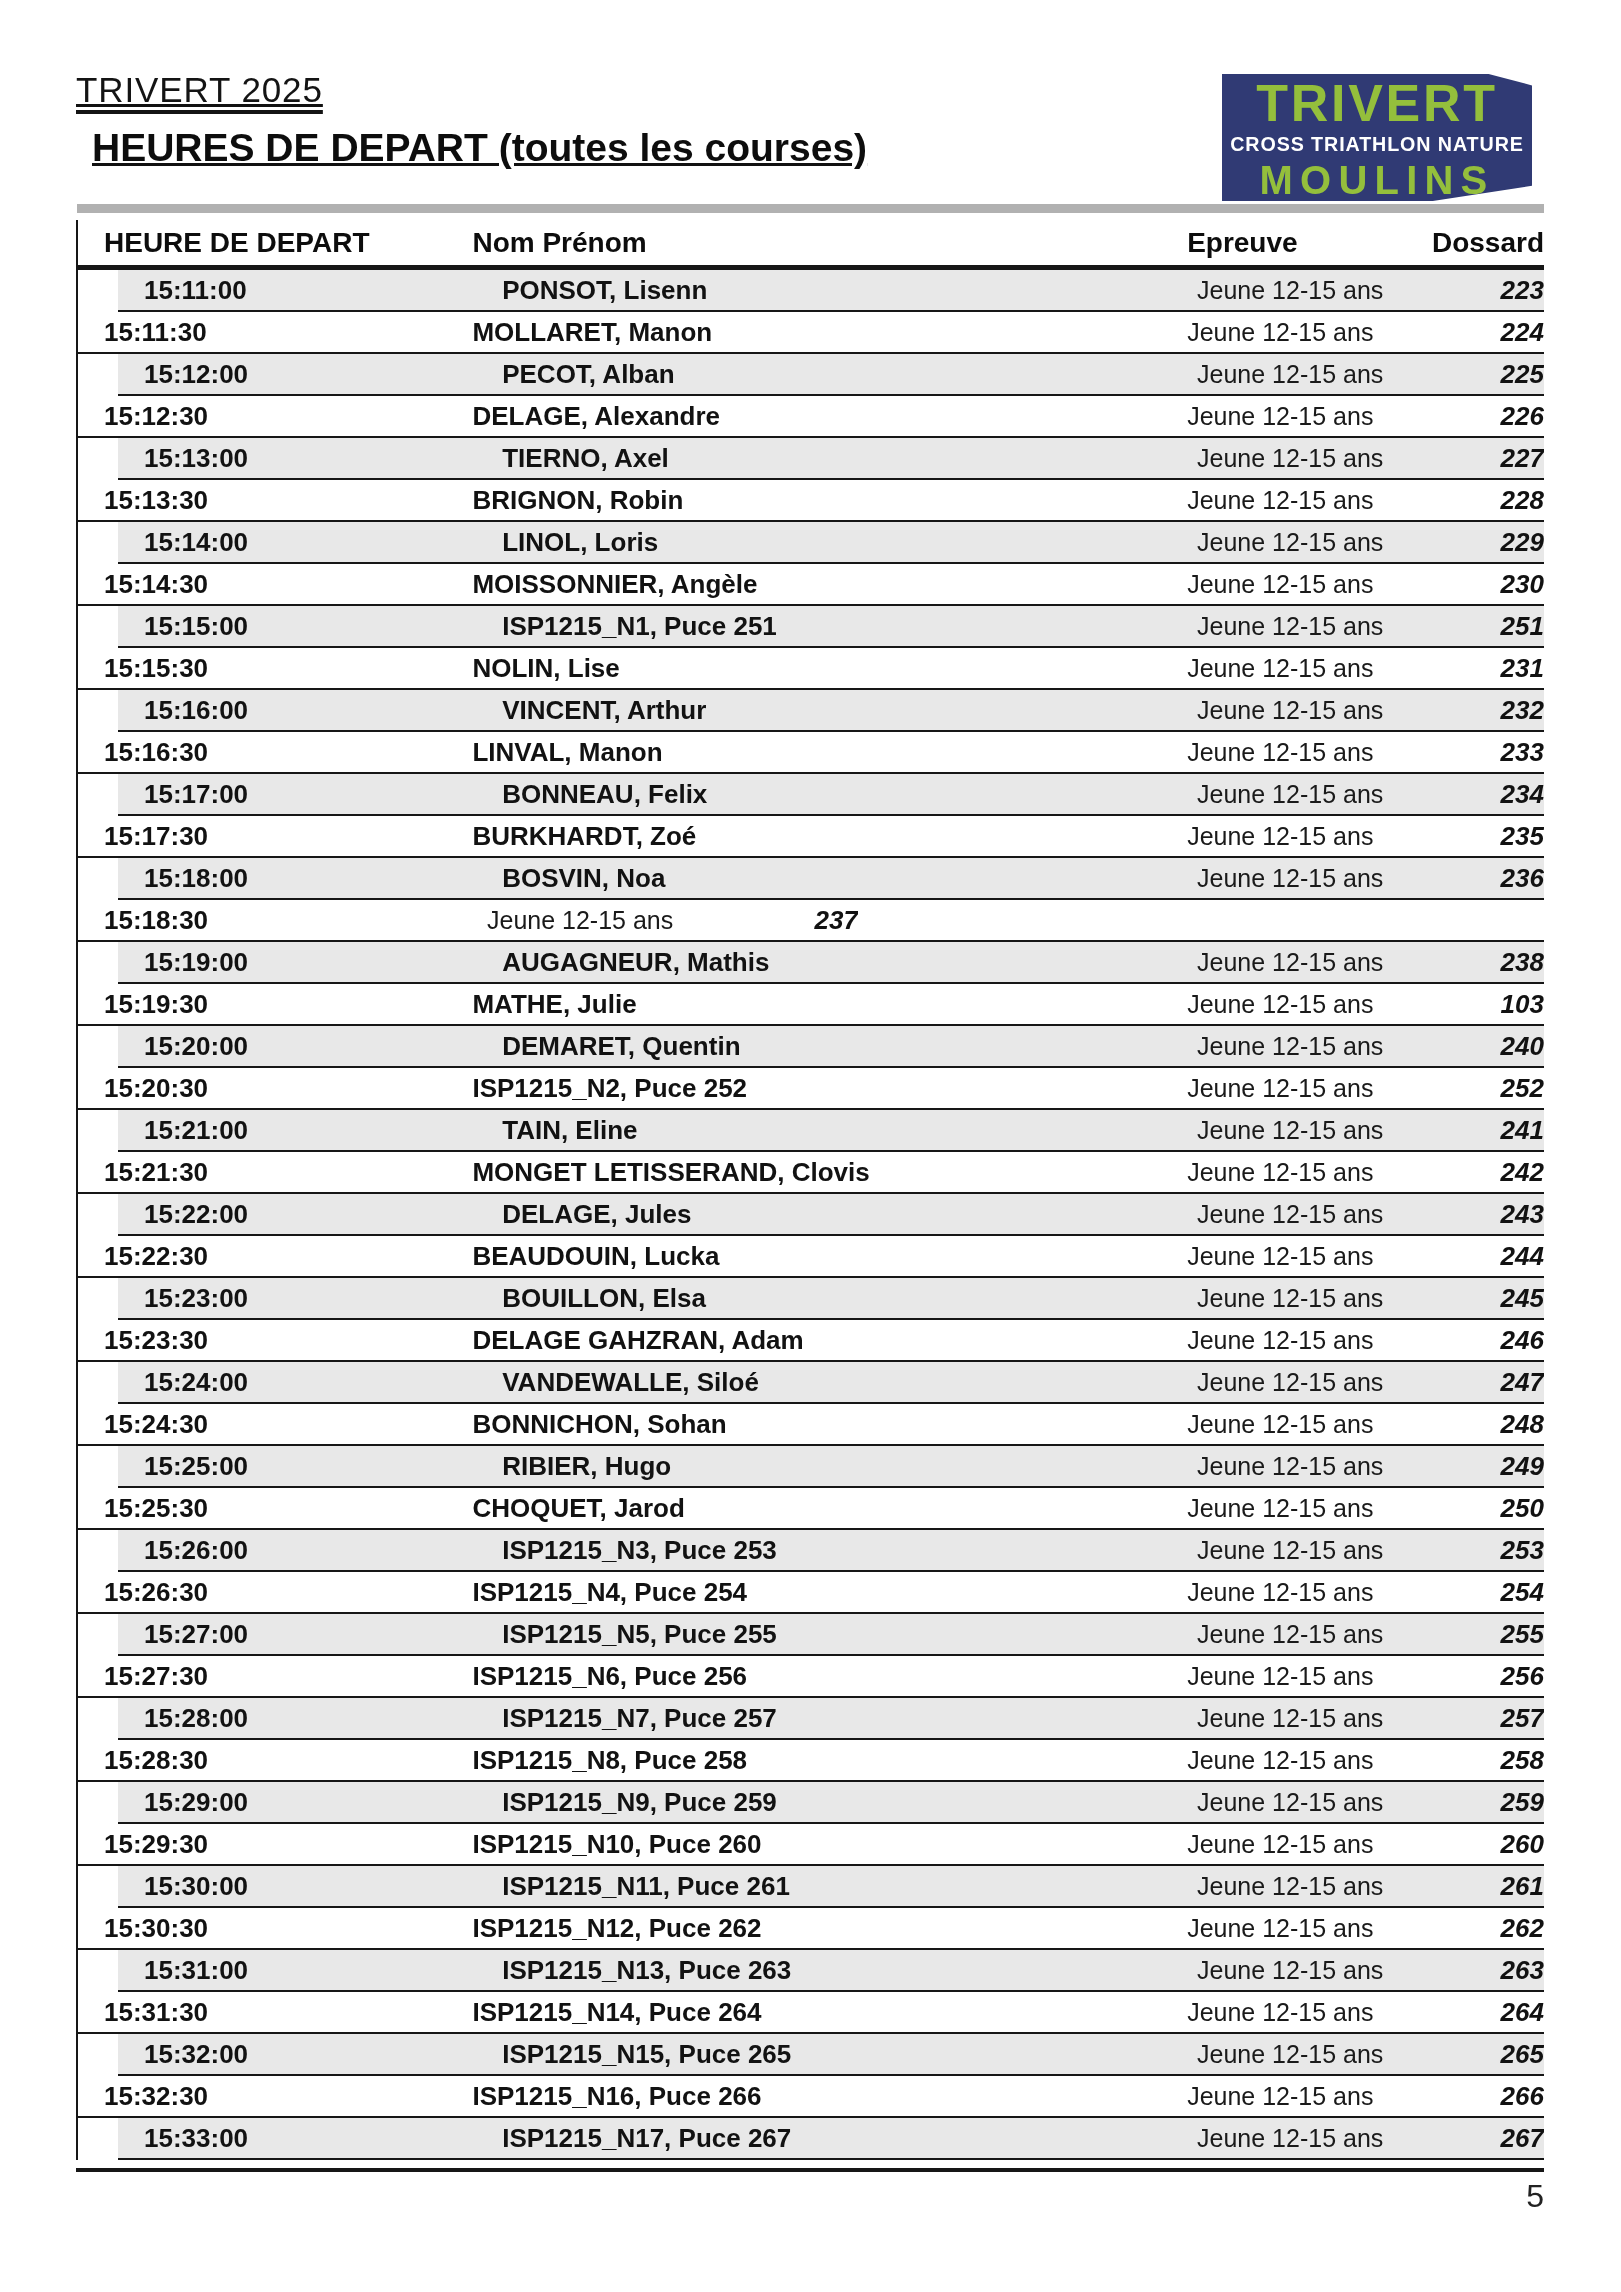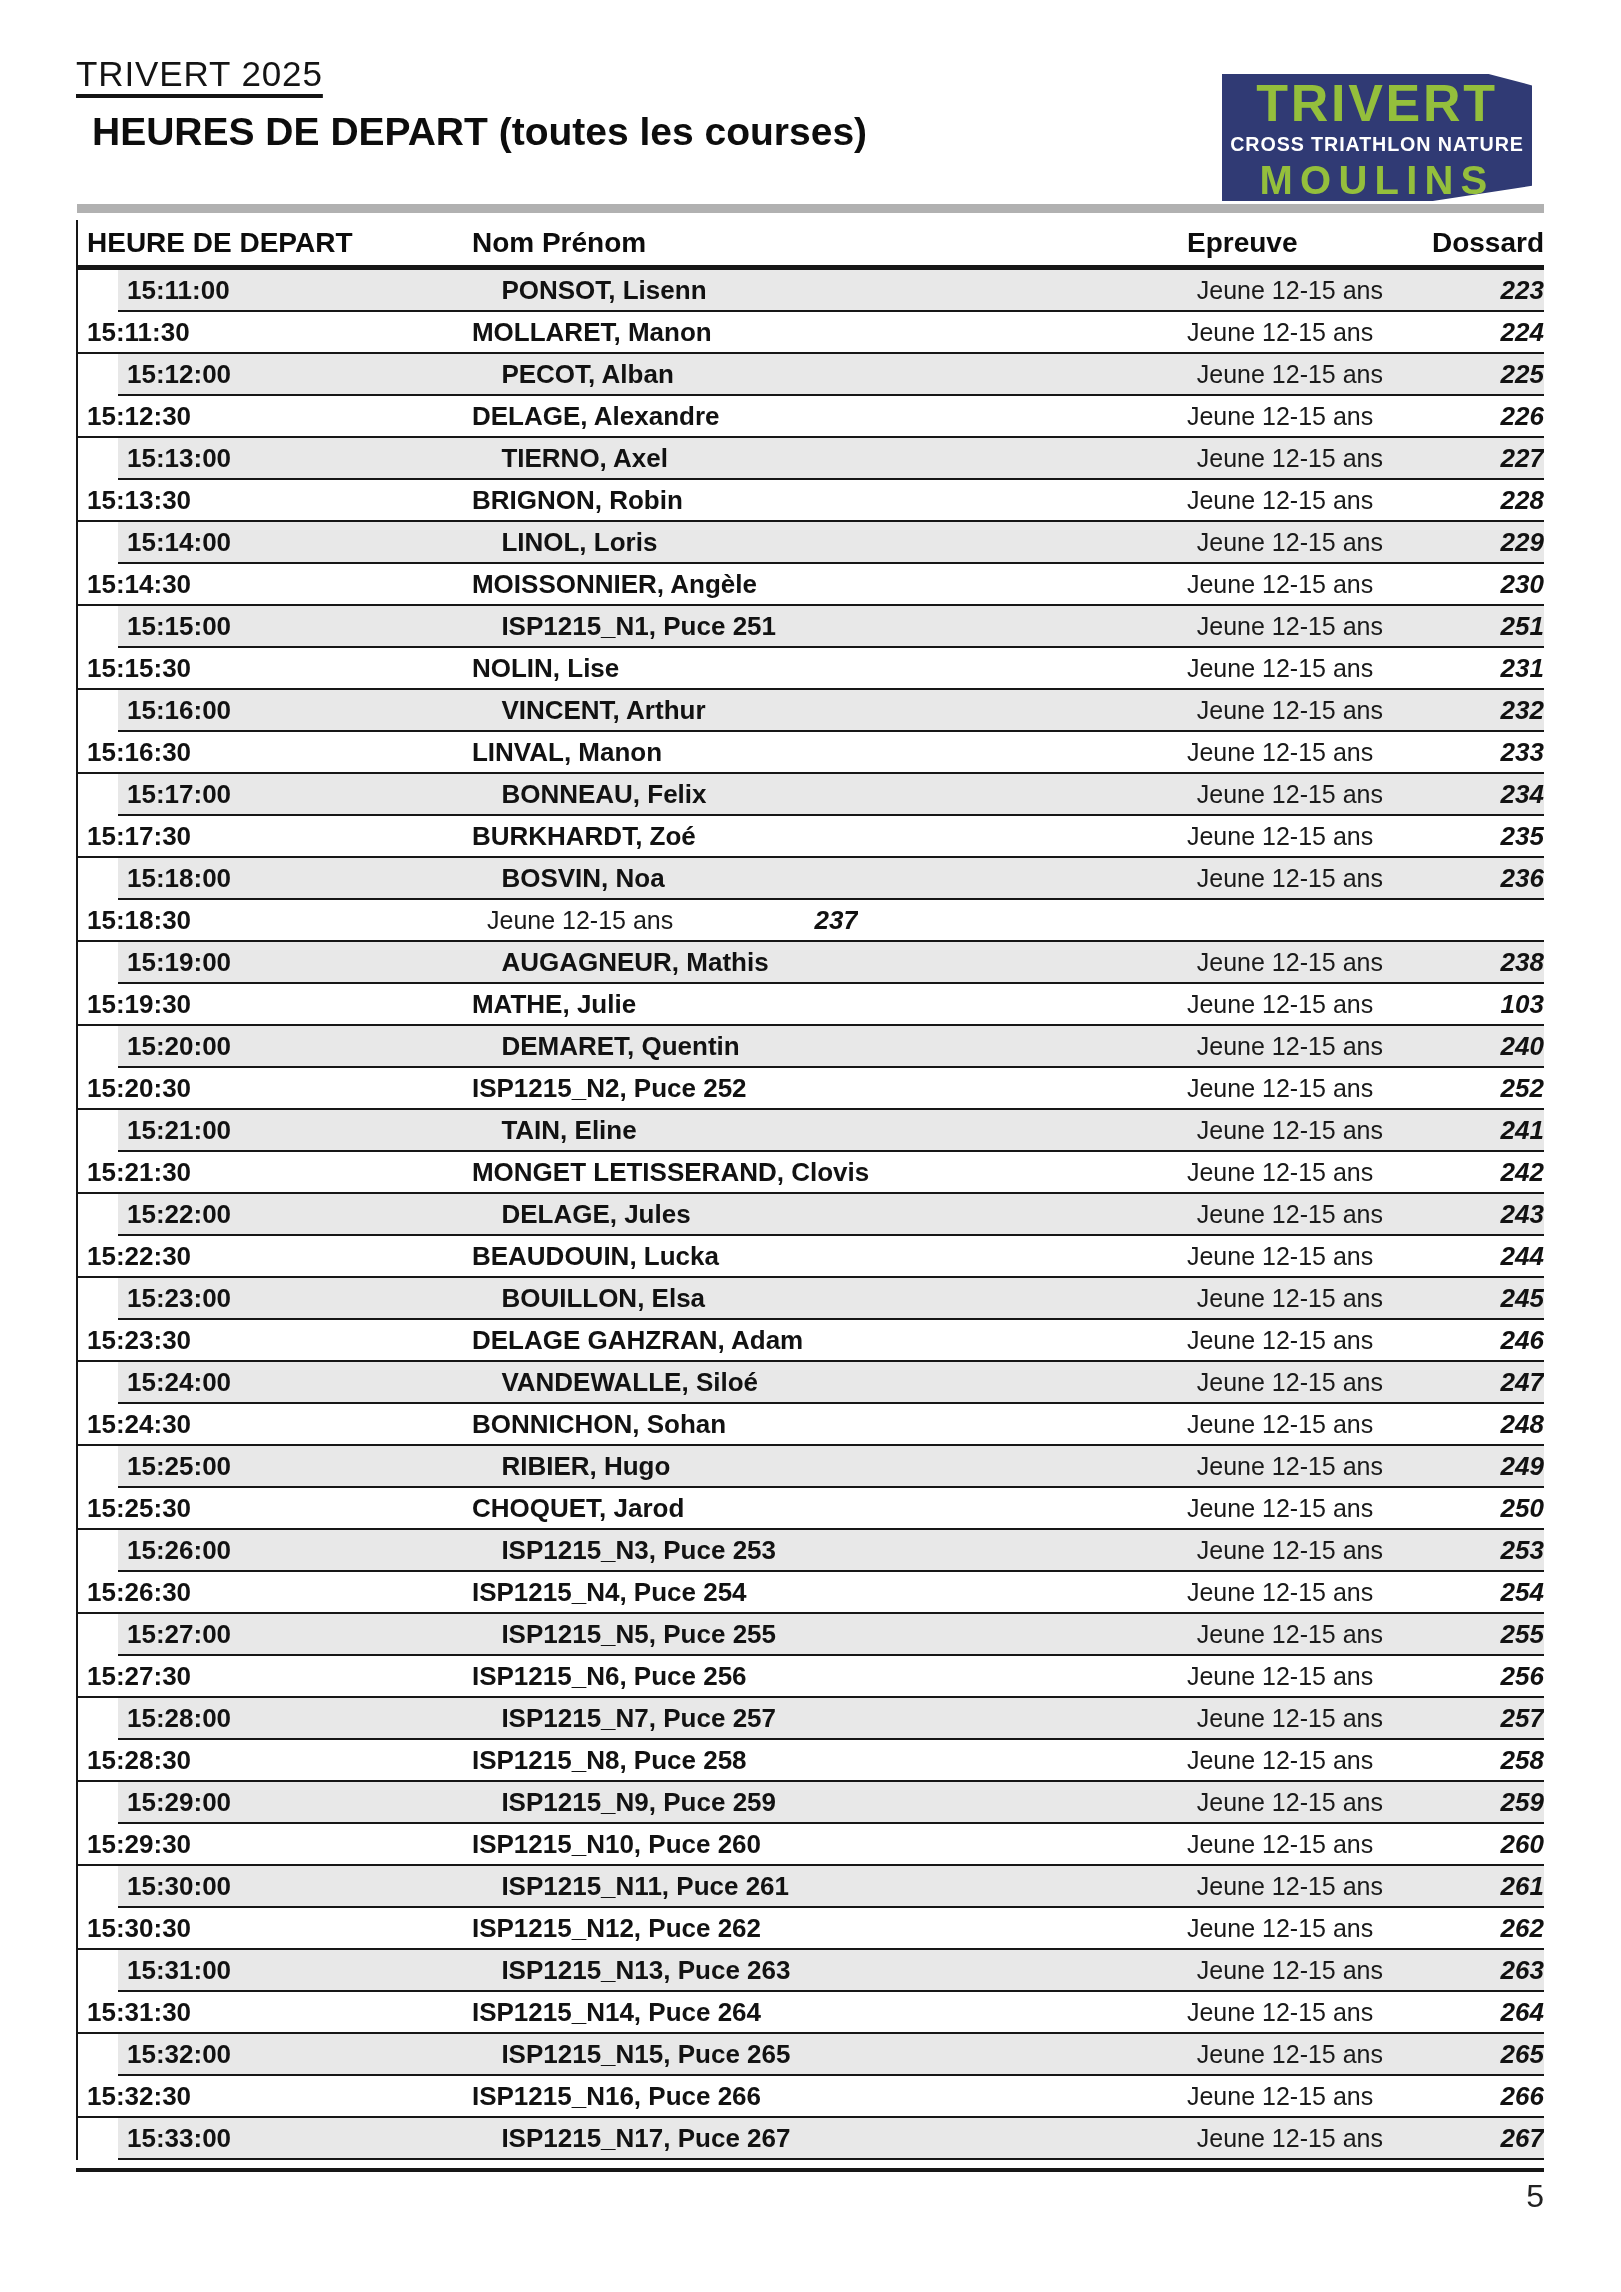--- a/index.html
+++ b/index.html
@@ -7,21 +7,21 @@
     position:relative;
     width:1622px; height:2293px;
     background:#ffffff;
     font-family:"Liberation Sans", sans-serif;
     color:#111;
     overflow:hidden;
     margin:0 auto;
   }
 
   
-  .titles { position:absolute; left:76px; top:54px; }
+  .titles { position:absolute; left:76px; top:70px;text-decoration:underline; }
   .doc-title {
     font-size:35px; font-weight:normal; letter-spacing:0.9px;
     text-decoration:underline; text-decoration-thickness:3.6px; text-underline-offset:8px;
     margin:0 0 16px 0; color:#141414;
   }
   .doc-subtitle {
     font-size:39px; font-weight:bold; margin:16px; color:#0d0d0d; letter-spacing:0px;
   }
 
   .logo {
@@ -63,21 +63,21 @@
   }
   .row {
     display:flex; align-items:center; height:42px;
     border-bottom:2.7px solid var(--line,#161616);
     box-sizing:border-box;
     font-size:26px; font-weight:bold; color:#121212;
   }
   .row.alt { background:var(--row-alt,#e8e8e8);margin-left:40px; }
 
   .cell, .hcell { box-sizing:border-box; white-space:nowrap; overflow:hidden; }
-  .c-time  { width:409px; padding-left:9px; }
+  .c-time  { width:409px; padding-left:26px; }
   .c-name  { width:743px; }
   .c-event { width:242px; }
   .c-bib   { width:129px;text-align:right; }
 
   .row .c-event { font-weight:normal; font-size:25px; color:#1a1a1a; }
   .row .c-bib   { font-style:italic; }
 
   
   .footer-line {
     position:absolute; left:76px; top:2168px; width:1468px; height:3.6px;

